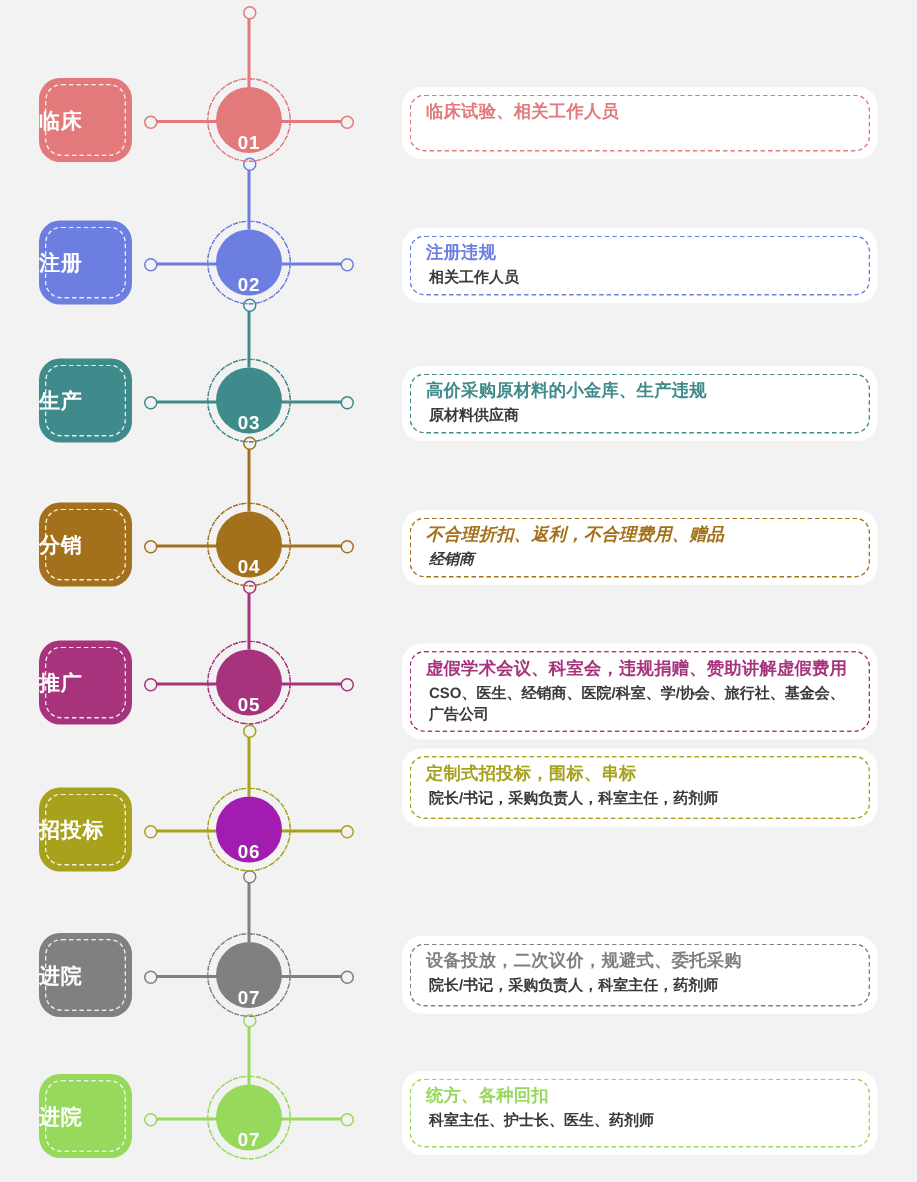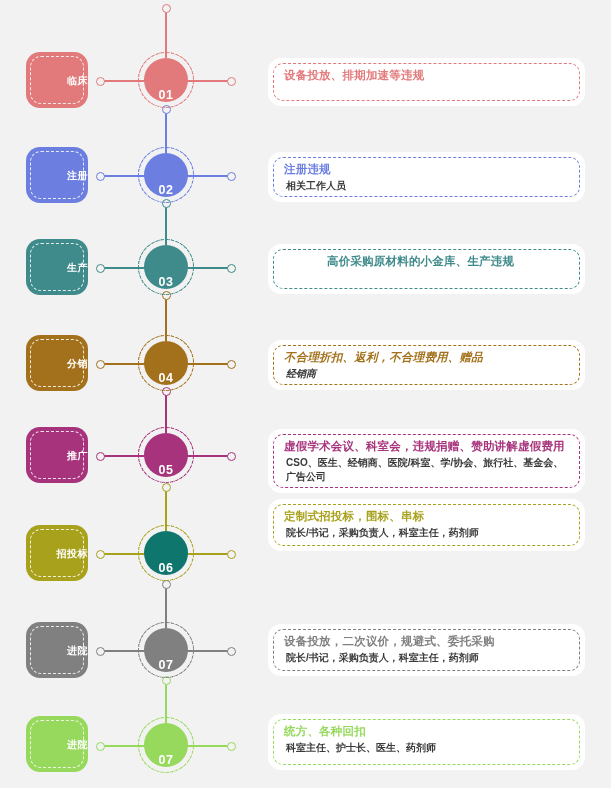--- a/index.html
+++ b/index.html
@@ -11,23 +11,23 @@
   }
   #stage{ position:relative; width:611px; height:788px; }
 
   
   .row{ position:absolute; left:0; width:611px; height:0; }
 
   
   .pill{
     position:absolute; left:26px; width:62px; height:56px;
     border-radius:14px;
-    display:flex; align-items:center; justify-content:flex-end;
+    display:flex; align-items:center; justify-content:flex-start;
     color:#fff; text-align:center;
-    font-size:10px; line-height:15px; font-weight:700;
+    font-size:14px; line-height:15px; font-weight:700;
     letter-spacing:.5px;
   }
   .pill .pin{
     position:absolute; inset:4px;
     border:1.6px dashed rgba(255,255,255,.85);
     border-radius:11px;
     pointer-events:none;
   }
   .pill .ptext{ position:relative; z-index:2; }
 
@@ -114,21 +114,21 @@
         <span class="pin"></span>
         <span class="ptext">临床</span>
       </div>
       <div class="node" style="top: 58px; background: rgb(226, 121, 123); color: rgb(226, 121, 123);">
         <span class="ring"></span>
         <span class="ring2"></span>
         <span class="num" style="color: rgb(255, 255, 255);">01</span>
       </div>
       <div class="card" style="top: 58px; min-height: 48px; color: rgb(226, 121, 123); background: rgb(255, 255, 255);">
         <span class="cin"></span>
-        <div class="ctitle" style="color: rgb(226, 121, 123);">设备投放、排期加速等违规</div>
+        <div class="ctitle" style="color: rgb(226, 121, 123);">临床试验、相关工作人员</div>
       </div>
     </div>
     <div class="row" style="top: 0px;">
       <div class="vline" style="top: 113px; height: 40px; background: rgb(108, 127, 224); color: rgb(108, 127, 224);">
         <span class="vcap"></span>
       </div>
       <div class="rail" style="top: 175px; color: rgb(108, 127, 224);">
         <span class="hline" style="background: rgb(108, 127, 224);"></span>
         <span class="endcap l"></span>
         <span class="endcap r"></span>
@@ -161,21 +161,22 @@
         <span class="pin"></span>
         <span class="ptext">生产</span>
       </div>
       <div class="node" style="top: 245px; background: rgb(63, 138, 138); color: rgb(63, 138, 138);">
         <span class="ring"></span>
         <span class="ring2"></span>
         <span class="num" style="color: rgb(255, 255, 255);">03</span>
       </div>
       <div class="card" style="top: 244px; min-height: 50px; color: rgb(63, 138, 138); background: rgb(255, 255, 255);">
         <span class="cin"></span>
-        <div class="ctitle" style="color: rgb(63, 138, 138); margin-left: 43px;">高价采购原材料的小金库、生产违规</div>
+        <div class="ctitle" style="color: rgb(63, 138, 138);">高价采购原材料的小金库、生产违规</div>
+        <div class="csub">原材料供应商</div>
       </div>
     </div>
     <div class="row" style="top: 0px;">
       <div class="vline" style="top: 299px; height: 42px; background: rgb(163, 113, 27); color: rgb(163, 113, 27);">
         <span class="vcap"></span>
       </div>
       <div class="rail" style="top: 363px; color: rgb(163, 113, 27);">
         <span class="hline" style="background: rgb(163, 113, 27);"></span>
         <span class="endcap l"></span>
         <span class="endcap r"></span>
@@ -225,21 +226,21 @@
       </div>
       <div class="rail" style="top: 553px; color: rgb(168, 161, 28);">
         <span class="hline" style="background: rgb(168, 161, 28);"></span>
         <span class="endcap l"></span>
         <span class="endcap r"></span>
       </div>
       <div class="pill" style="top: 525px; background: rgb(168, 161, 28);">
         <span class="pin"></span>
         <span class="ptext">招投标</span>
       </div>
-      <div class="node" style="top: 531px; background: #0f766e; color: rgb(168, 161, 28);">
+      <div class="node" style="top: 531px; background: #a21caf; color: rgb(168, 161, 28);">
         <span class="ring"></span>
         <span class="ring2"></span>
         <span class="num" style="color: rgb(255, 255, 255);">06</span>
       </div>
       <div class="card" style="top: 499px; min-height: 52px; color: rgb(168, 161, 28); background: rgb(255, 255, 255);">
         <span class="cin"></span>
         <div class="ctitle" style="color: rgb(168, 161, 28);">定制式招投标，围标、串标</div>
         <div class="csub">院长/书记，采购负责人，科室主任，药剂师</div>
       </div>
     </div>

